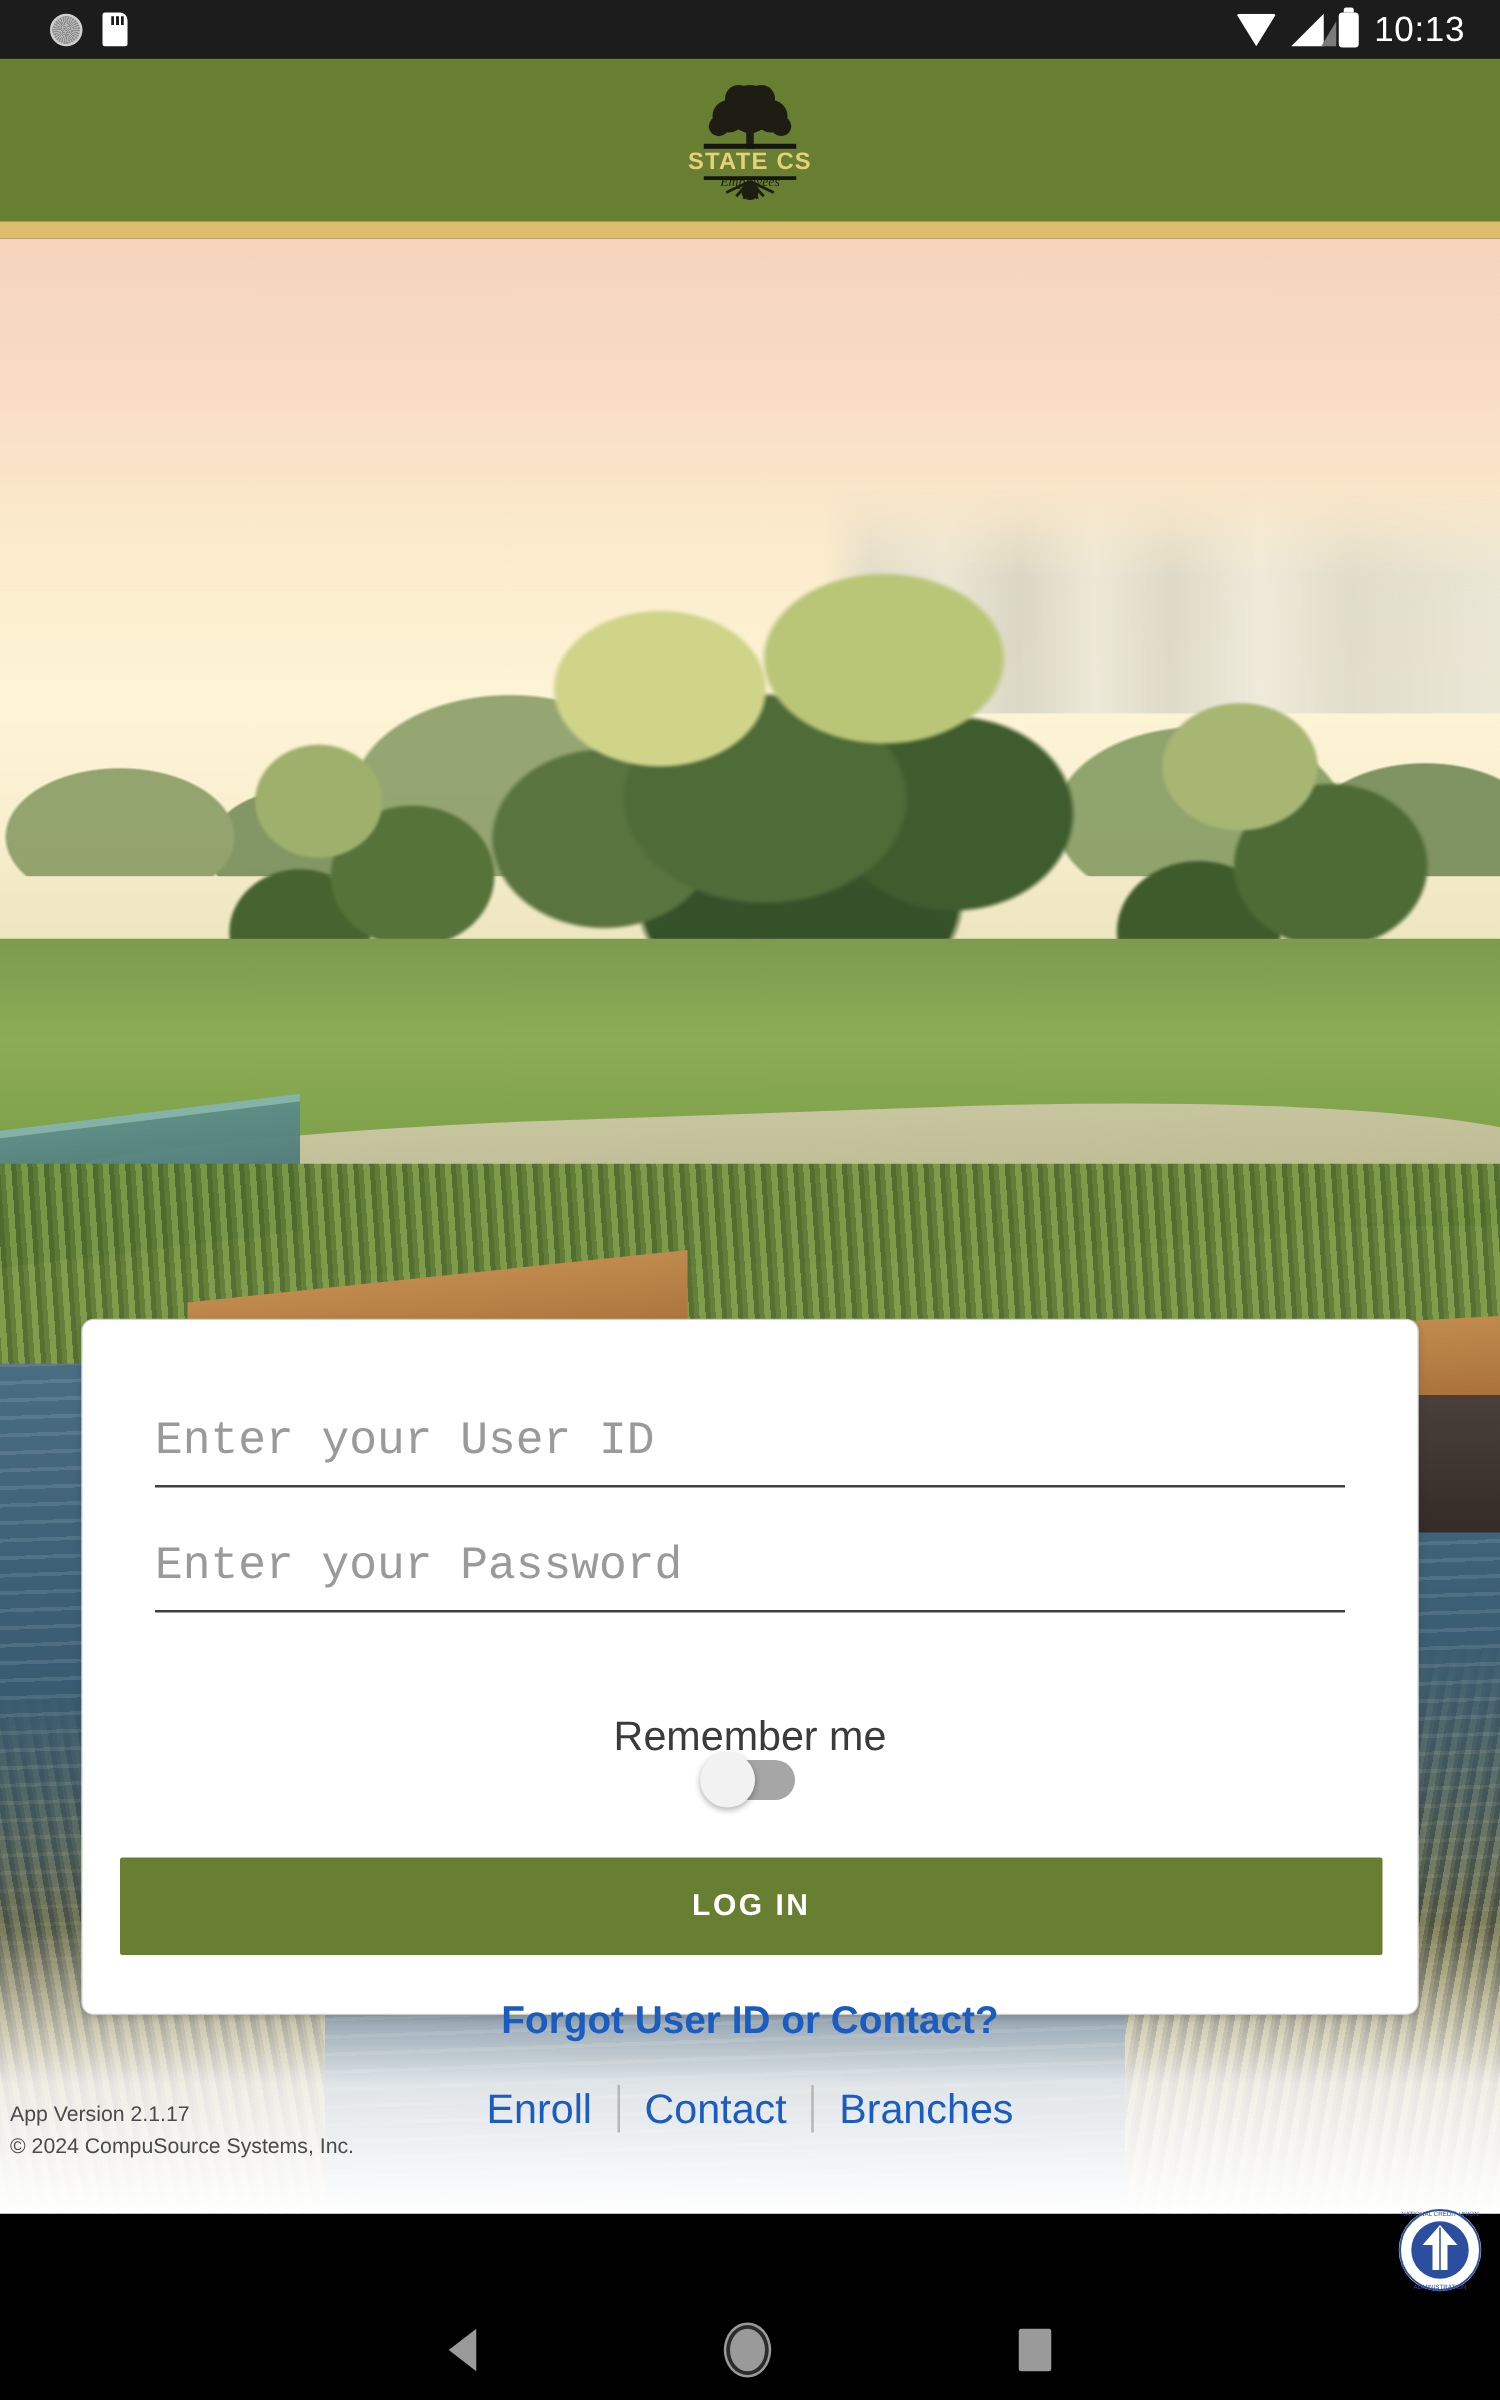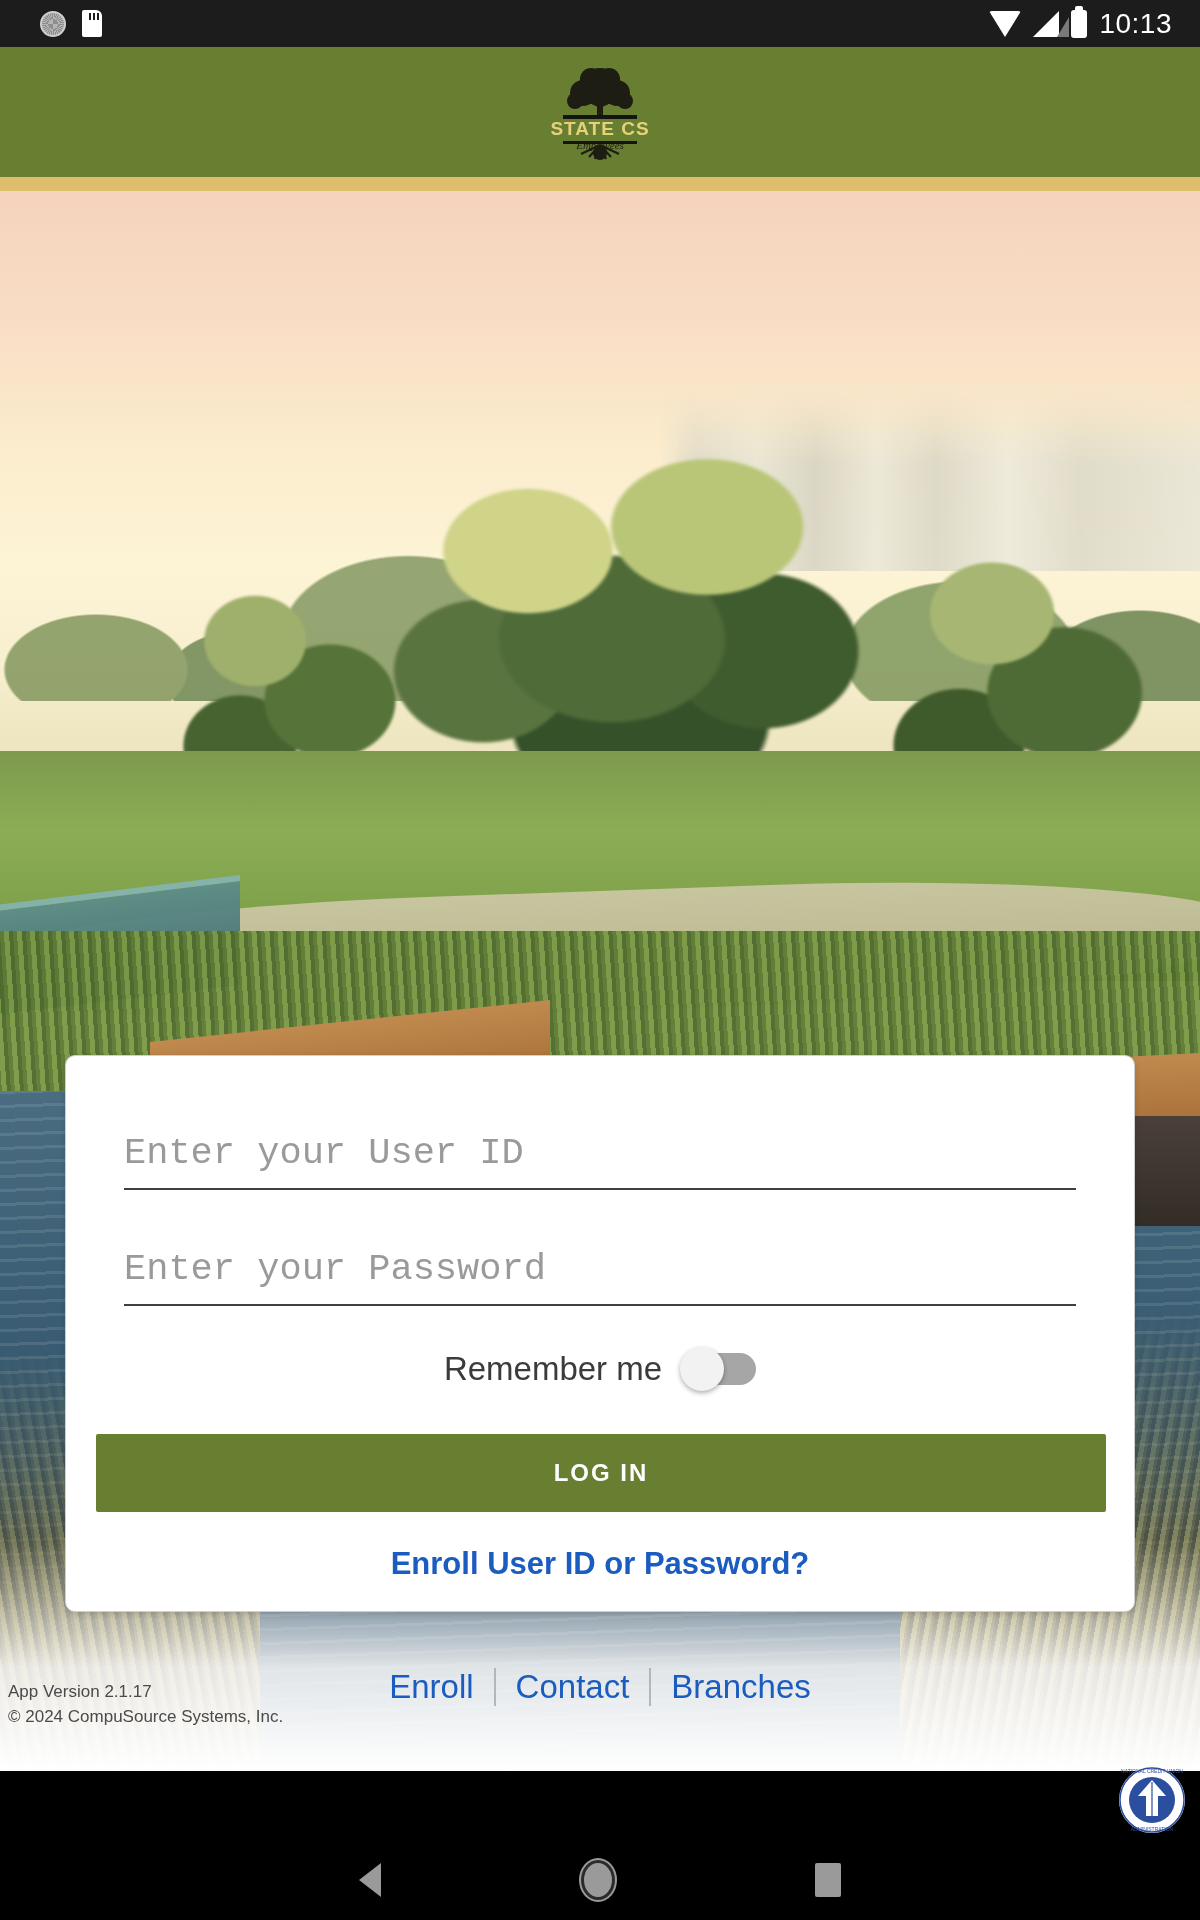--- a/index.html
+++ b/index.html
@@ -211,33 +211,33 @@
 
   
   #login-card {
     position:absolute; top:1055px; left:65px; width:1070px; height:557px;
     background:#fff; border:1px solid #cfcfcf; border-radius:10px;
     box-shadow:0 2px 6px rgba(0,0,0,.14);
     padding:0 30px;
   }
   .field { position:relative; margin:0 28px; }
   #field-userid { margin-top:72px; }
-  #field-password { margin-top:54px; }
+  #field-password { margin-top:38px; }
   .field input {
     width:100%; border:none; outline:none;
     border-bottom:2px solid #404040;
     font-family:Liberation Mono, monospace;
     font-size:37px; color:#222; padding:4px 0 14px 0;
     background:transparent;
   }
   .field input::placeholder { color:#9a9a9a; }
 
   #remember-row {
     display:flex; align-items:center; justify-content:center;
-    gap:22px; margin-top:44px;
+    margin-top:80px;flex-direction:column;
   }
   #remember-label { font-size:33px; color:#3b3b3b; }
   #remember-toggle {
     width:72px; height:32px; border-radius:16px;
     background:#a6a6a6; position:relative; cursor:pointer;
   }
   #remember-toggle .knob {
     position:absolute; top:-6px; left:-4px;
     width:44px; height:44px; border-radius:50%;
     background:#f2f2f2; box-shadow:0 2px 5px rgba(0,0,0,.32);
@@ -383,21 +383,21 @@
 
   <div id="remember-row">
     <span id="remember-label">Remember me</span>
     <span id="remember-toggle">
       <span class="knob"></span>
     </span>
   </div>
 
   <button id="login-button">LOG IN</button>
 
-  <a id="forgot-link" href="#">Enroll User ID or Password?</a>
+  <a id="forgot-link" href="#">Forgot User ID or Contact?</a>
 </div>
 
 <div id="footer-links">
   <a href="#">Enroll</a>
   <span class="divider"></span>
   <a href="#">Contact</a>
   <span class="divider"></span>
   <a href="#">Branches</a>
 </div>
 

